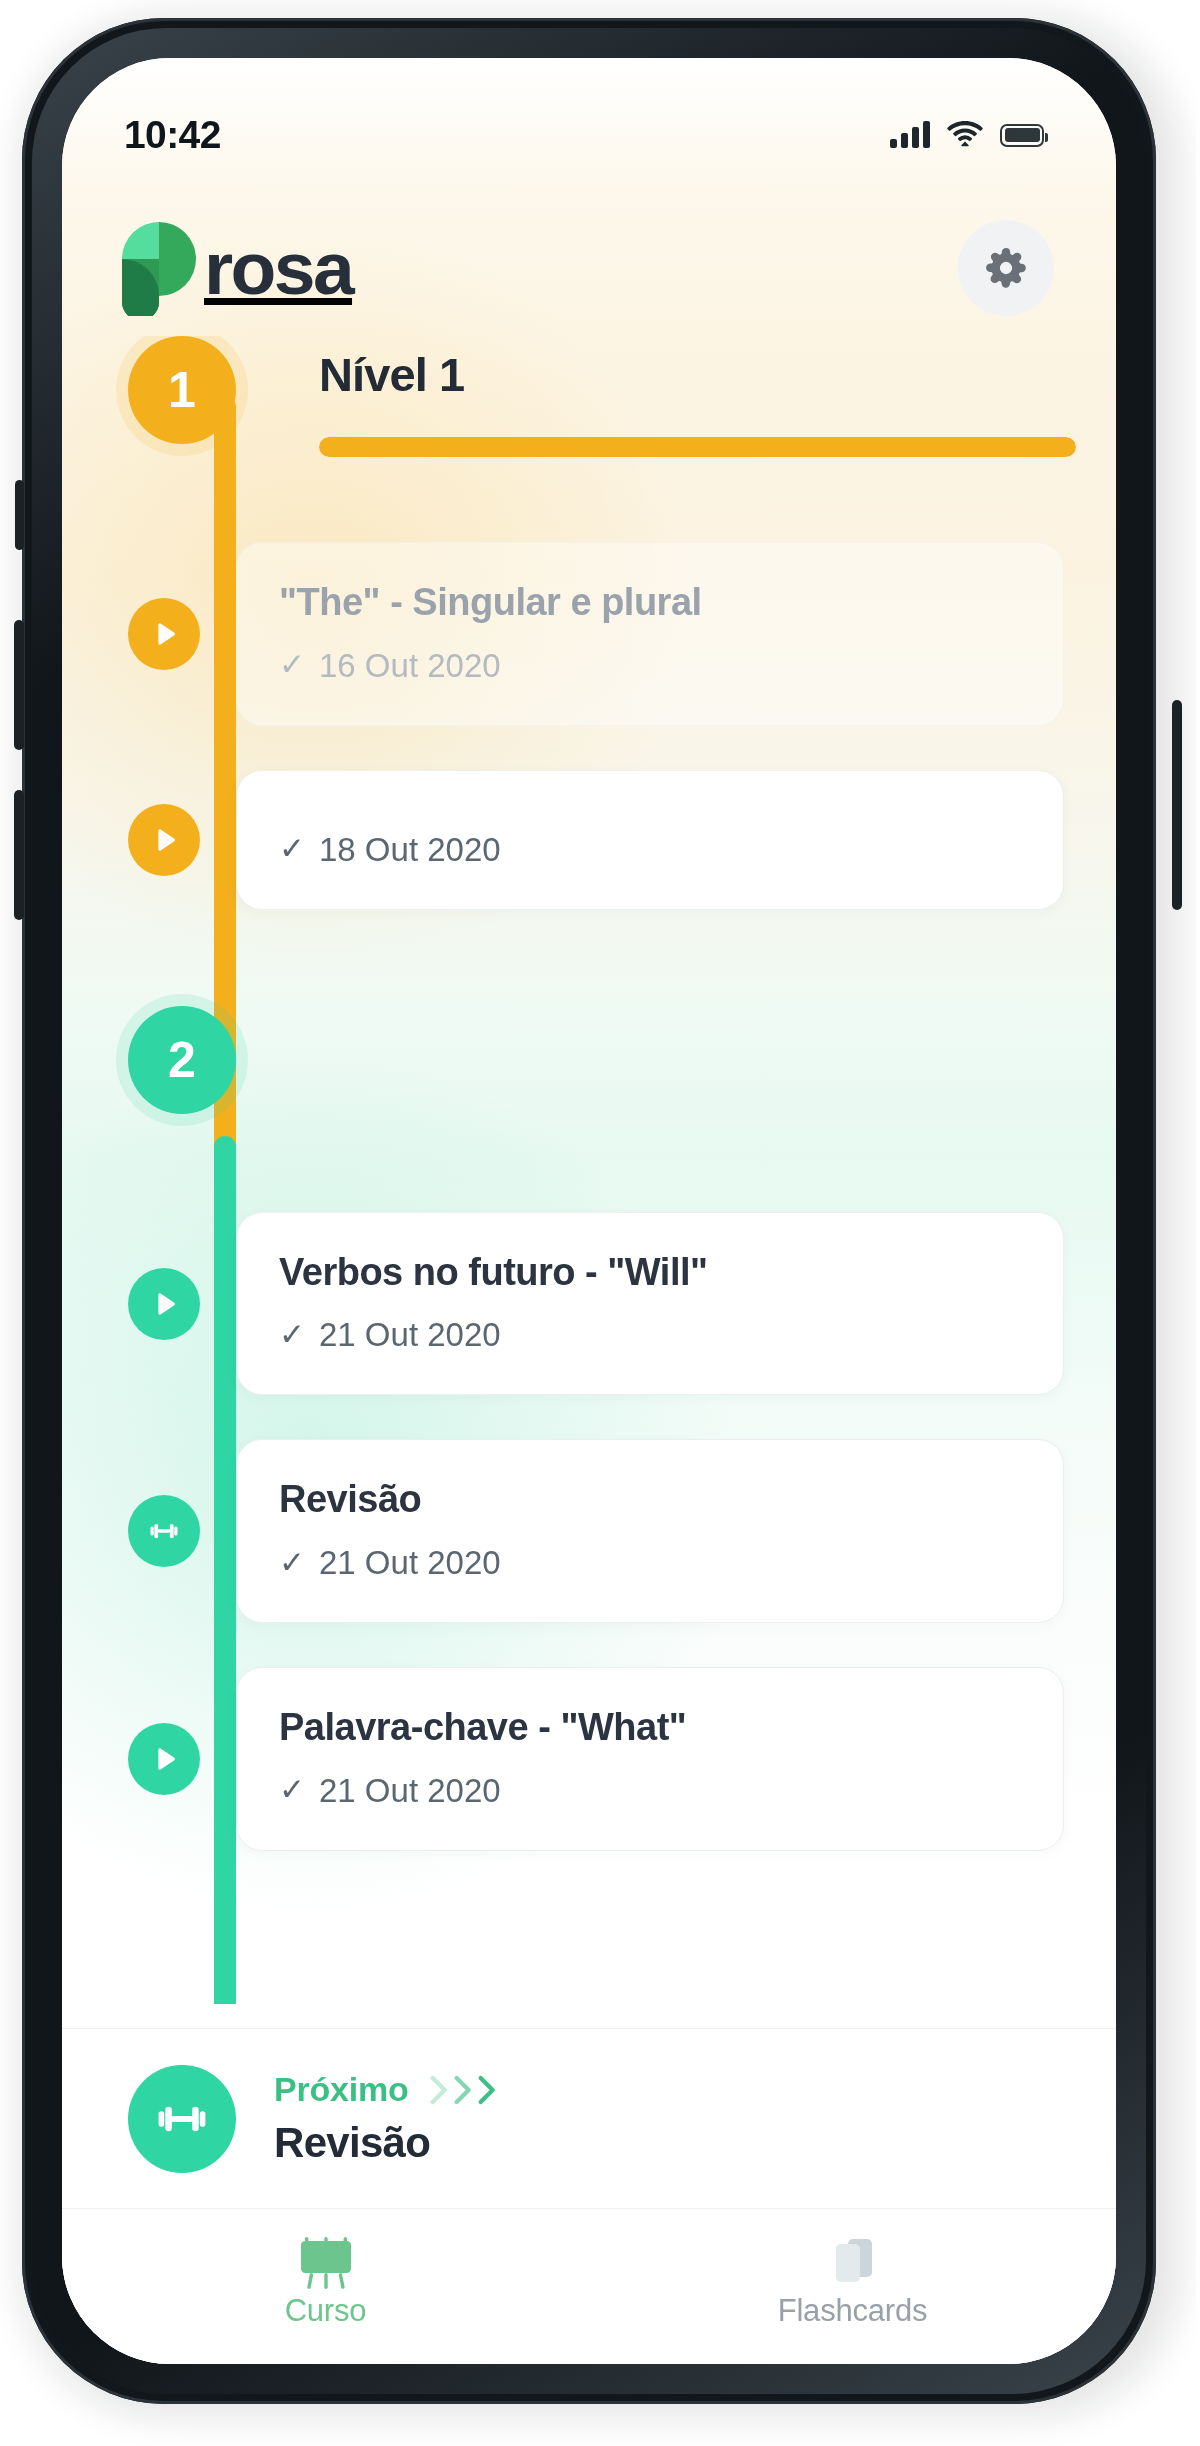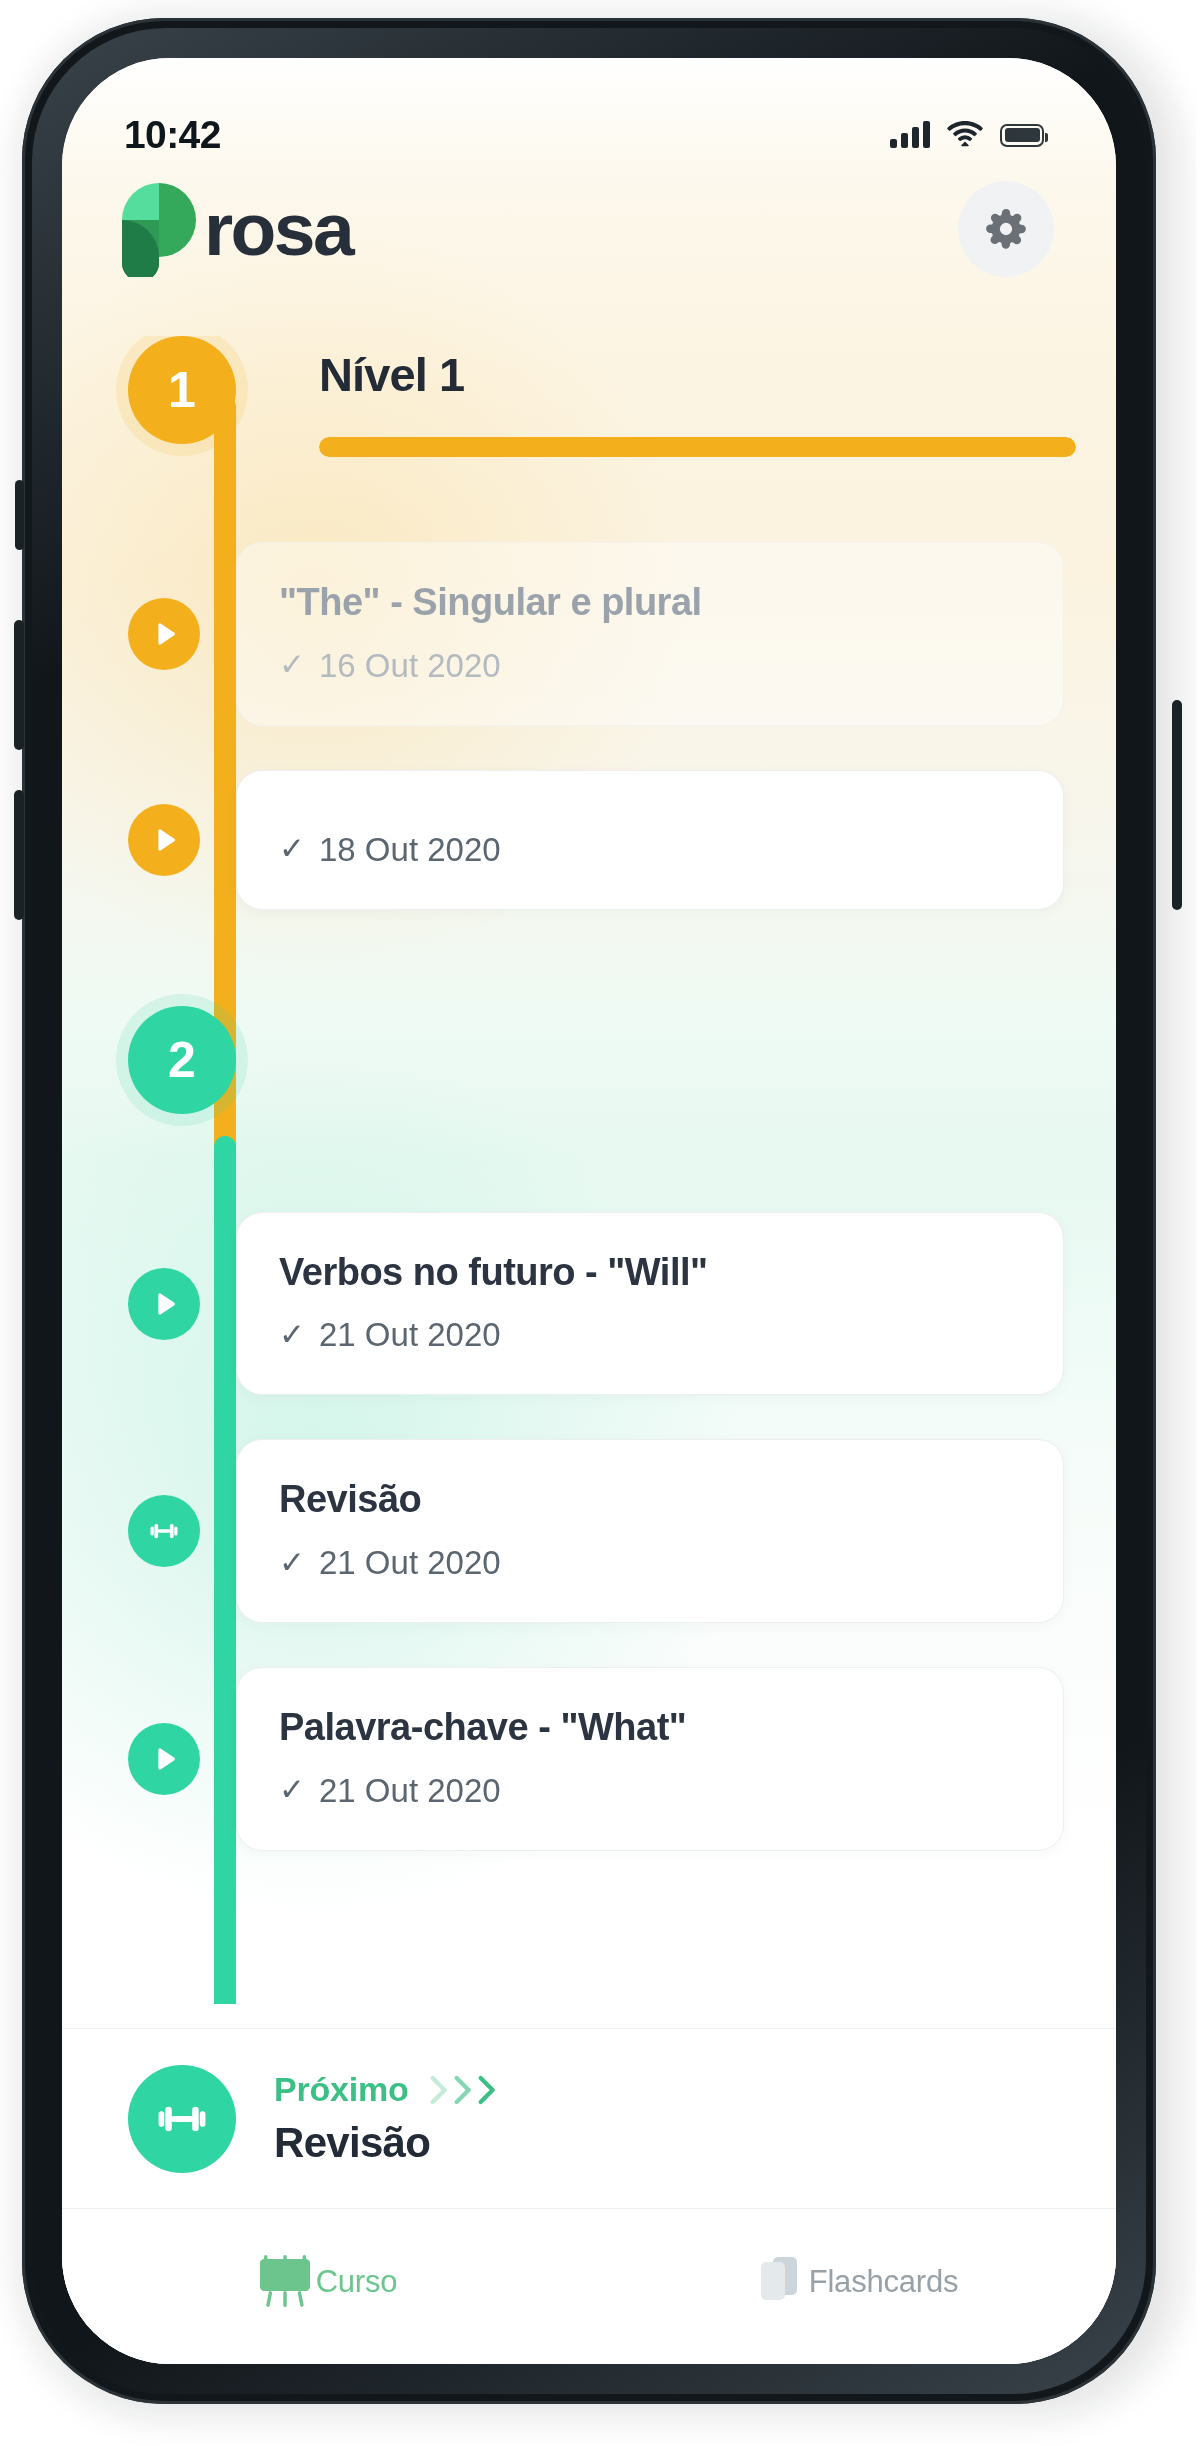--- a/index.html
+++ b/index.html
@@ -152,28 +152,29 @@
     right: -6px; top: 7px;
     width: 3px; height: 9px;
     background: #1d262c;
     border-radius: 0 2px 2px 0;
   }
   .batt span { display: block; width: 100%; height: 100%; background: #1d262c; border-radius: 3px; }
 
   
   .header {
     position: absolute;
-    left: 0; top: 123px;
+    left: 0; top: 130px;
     width: 100%;
     height: 160px;
     display: flex;
-    align-items: flex-start;
+    align-items: center;
     justify-content: space-between;
     padding: 0 62px 0 58px;
     z-index: 30;
+    text-decoration: underline;
   }
   .brand { display: flex; align-items: center; gap: 10px; }
   .logo-mark { width: 78px; height: 96px; display:block; }
   .logo-word {
     font-size: 75px;
     font-weight: 700;
     color: #262f3a;
     letter-spacing: -2.6px;
     line-height: 1;
     margin-left: -4px;
@@ -368,21 +369,21 @@
     width: 100%;
     height: 156px;
     background: #ffffff;
     border-top: 1.5px solid #eef0f2;
     display: flex;
     z-index: 50;
   }
   .tab {
     flex: 1;
     display: flex;
-    flex-direction: row;
+    flex-direction: column;
     align-items: center;
     justify-content: center;
     gap: 0;
     cursor: pointer;
     padding-bottom: 10px;
   }
   .tab svg { width: 62px; height: 58px; display:block; }
   .tab-label {
     font-size: 31px;
     font-weight: 500;

